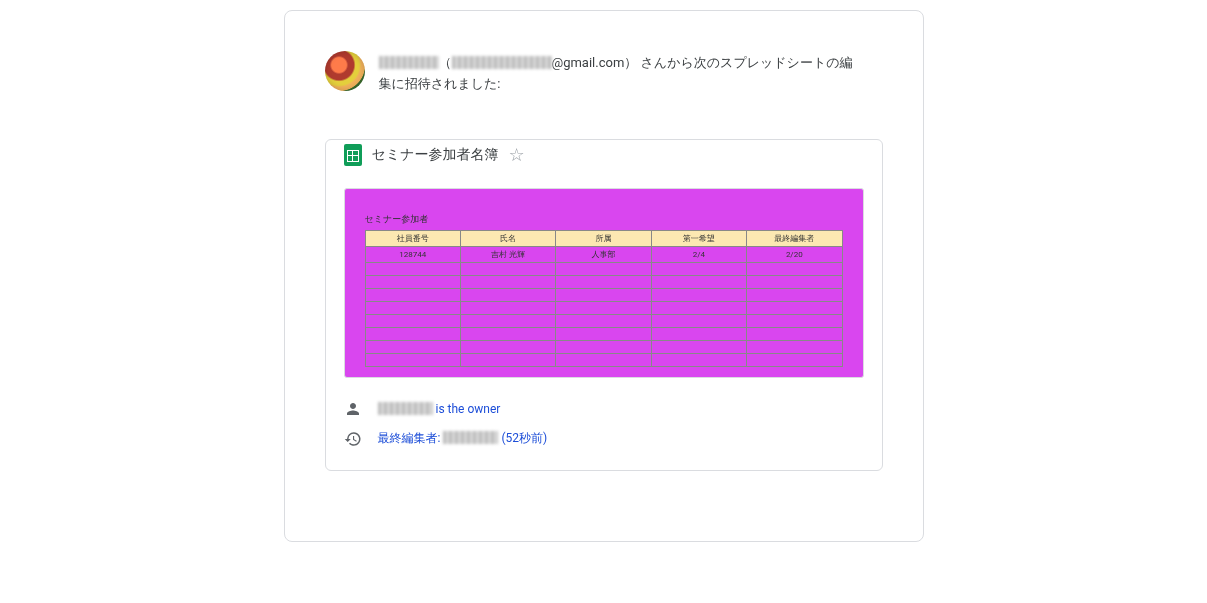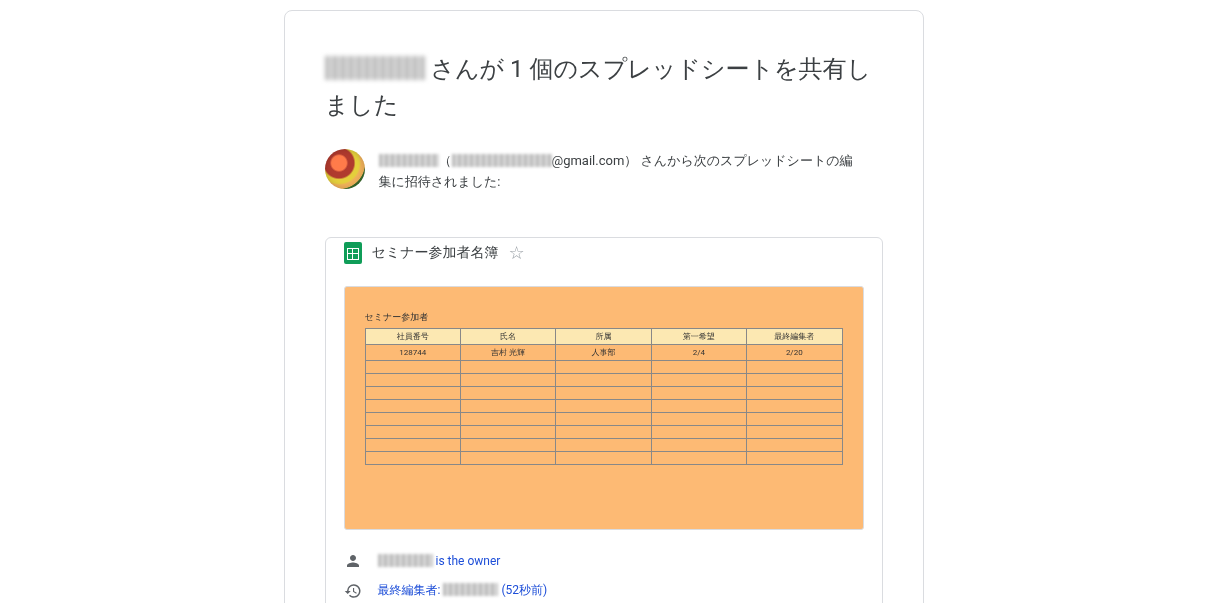--- a/index.html
+++ b/index.html
@@ -103,22 +103,22 @@
       color: #9aa0a6;
       font-size: 18px;
       line-height: 1;
       cursor: pointer;
     }
     .preview {
       border: 1px solid #dadce0;
       border-radius: 3px;
       padding: 24px 20px;
       margin-bottom: 22px;
-      background: #fdba74;
-      height: 244px;
+      background: #d946ef;
+      height: 190px;
       overflow: hidden;
     }
     .preview-title {
       font-size: 9px;
       color: #333;
       margin-bottom: 4px;
     }
     .preview-table {
       width: 100%;
       border-collapse: collapse;
@@ -153,23 +153,20 @@
       height: 18px;
       fill: #5f6368;
       flex: none;
     }
   </style>
 </head>
 <body>
 
 <div class="card">
 
-  <h1 class="heading">
-    <span class="heading-blur"></span><span> さんが 1 個のスプレッドシートを共有しました</span>
-  </h1>
 
   <div class="inviter-row">
     <div class="avatar"></div>
     <div class="inviter-text">
       <span class="inline-blur w60"></span>（<span class="inline-blur w100"></span><span>@gmail.com</span><span>） さんから次のスプレッドシートの編</span><br>
       <span>集</span><span>に招待されました:</span>
     </div>
   </div>
 
   <div class="file-card">

